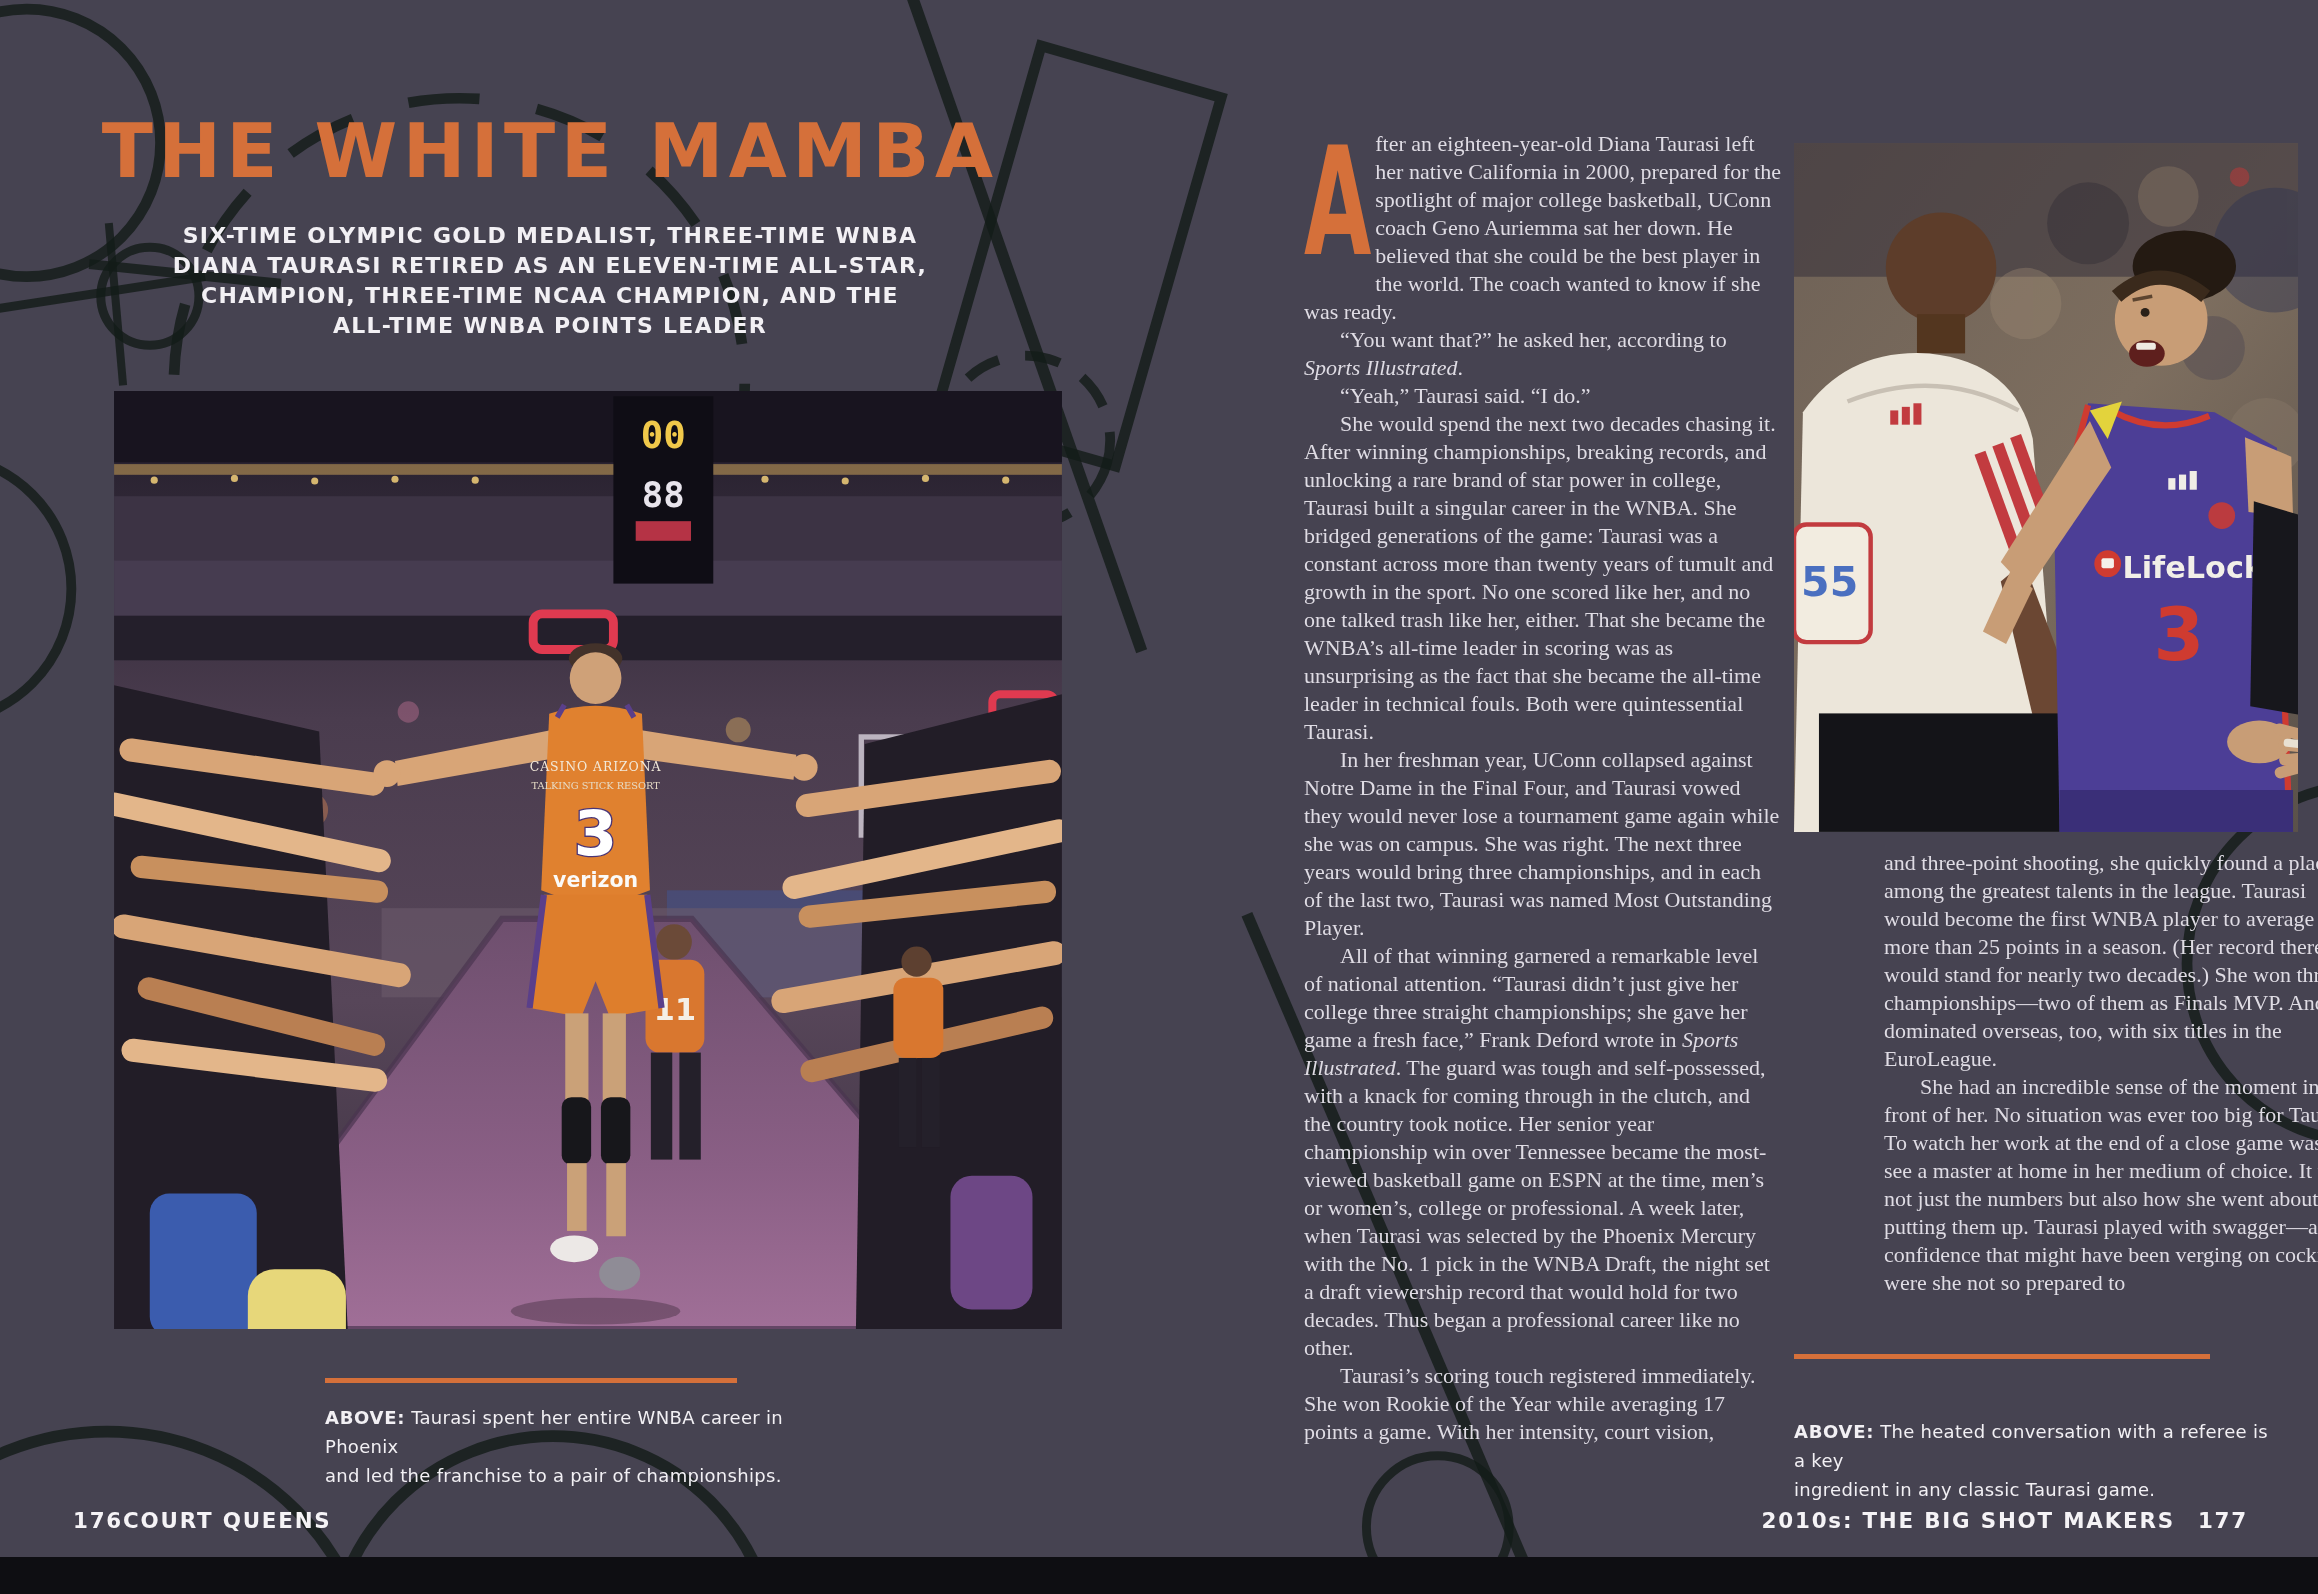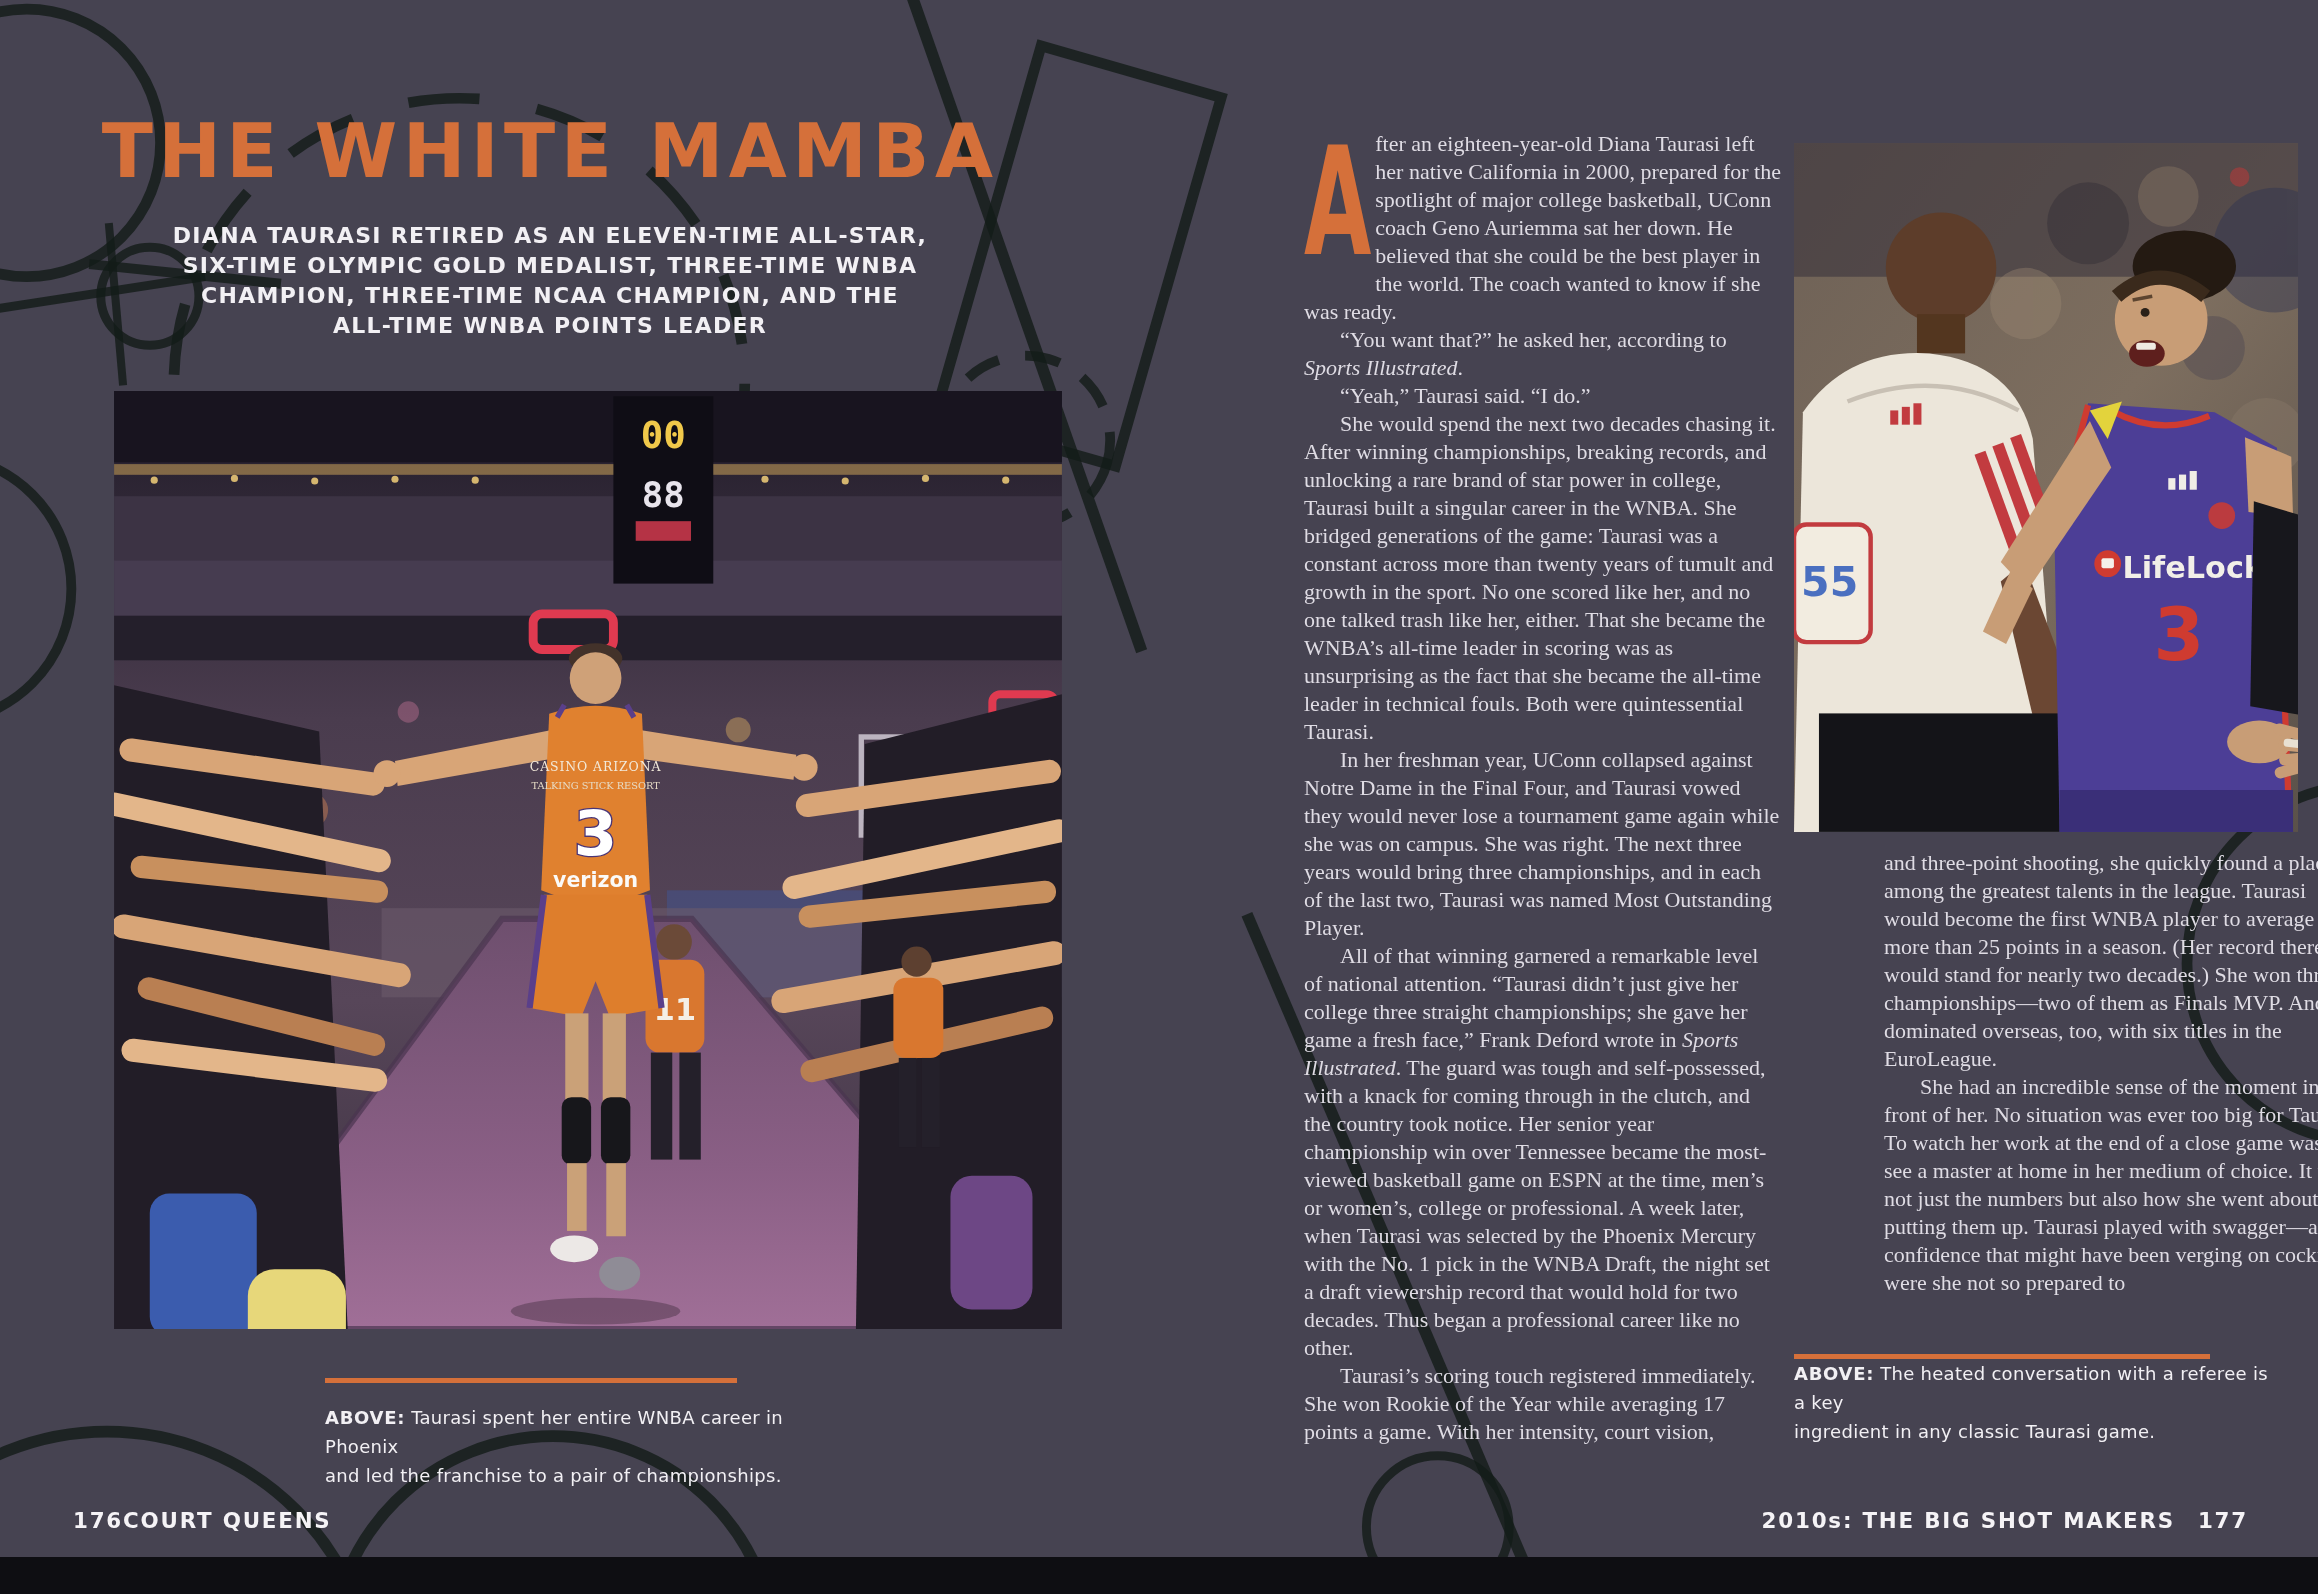--- a/index.html
+++ b/index.html
@@ -20,21 +20,21 @@
   #photo-right{left:1794px;top:143px;width:504px;height:689px;}
 
   .cap-rule{position:absolute;height:4.5px;background:#d5703a;}
   #rule-left{left:325px;top:1378px;width:412px;}
   #rule-right{left:1794px;top:1354px;width:416px;}
   .caption{position:absolute;margin:0;font-family:"DejaVu Sans",sans-serif;font-size:18px;
            line-height:29px;color:#f2f0f4;letter-spacing:0.3px;}
   .caption b{font-weight:700;letter-spacing:0.7px;}
   .cap-line{display:block;}
   #caption-left{left:325px;top:1403px;width:482px;}
-  #caption-right{left:1794px;top:1359px;width:482px;}
+  #caption-right{left:1794px;top:1417px;width:482px;}
 
   .footer{position:absolute;top:1508px;display:flex;align-items:baseline;
           font-family:"DejaVu Sans",sans-serif;font-weight:700;font-size:21.4px;
           letter-spacing:1.8px;color:#f5f3f6;white-space:nowrap;}
   #footer-left{left:73px;}
   #footer-right{right:71px;gap:23px;}
 
   
   .bodycol{position:absolute;width:477px;font-family:"Liberation Serif",serif;
            font-size:22px;line-height:28px;color:#dfdce4;text-align:left;}
@@ -70,22 +70,22 @@
     <circle cx="620" cy="1860" r="250" stroke-width="13"></circle>
     <circle cx="120" cy="1905" r="300" stroke-width="13"></circle>
     <path d="M 1398 1025 L 1742 1830" stroke-width="13"></path>
     <circle cx="1612" cy="1712" r="80" stroke-width="10"></circle>
     <circle cx="2652" cy="1080" r="200" stroke-width="12"></circle>
   </svg>
 
   <h1 class="title">THE WHITE MAMBA</h1>
 
   <div class="subtitle">
+    <div>SIX-TIME OLYMPIC GOLD MEDALIST, THREE-TIME WNBA</div>
     <div>DIANA TAURASI RETIRED AS AN ELEVEN-TIME ALL-STAR,</div>
-    <div>SIX-TIME OLYMPIC GOLD MEDALIST, THREE-TIME WNBA</div>
     <div>CHAMPION, THREE-TIME NCAA CHAMPION, AND THE</div>
     <div>ALL-TIME WNBA POINTS LEADER</div>
   </div>
 
   <figure class="photo" id="photo-left" style="margin:0">
     <svg viewBox="0 0 1063 1052" width="948" height="938">
       <defs>
         <linearGradient id="lgArena" x1="0" y1="0" x2="0" y2="1">
           <stop offset="0" stop-color="#211c29"></stop>
             <stop offset="0.35" stop-color="#4a3c4e"></stop>

